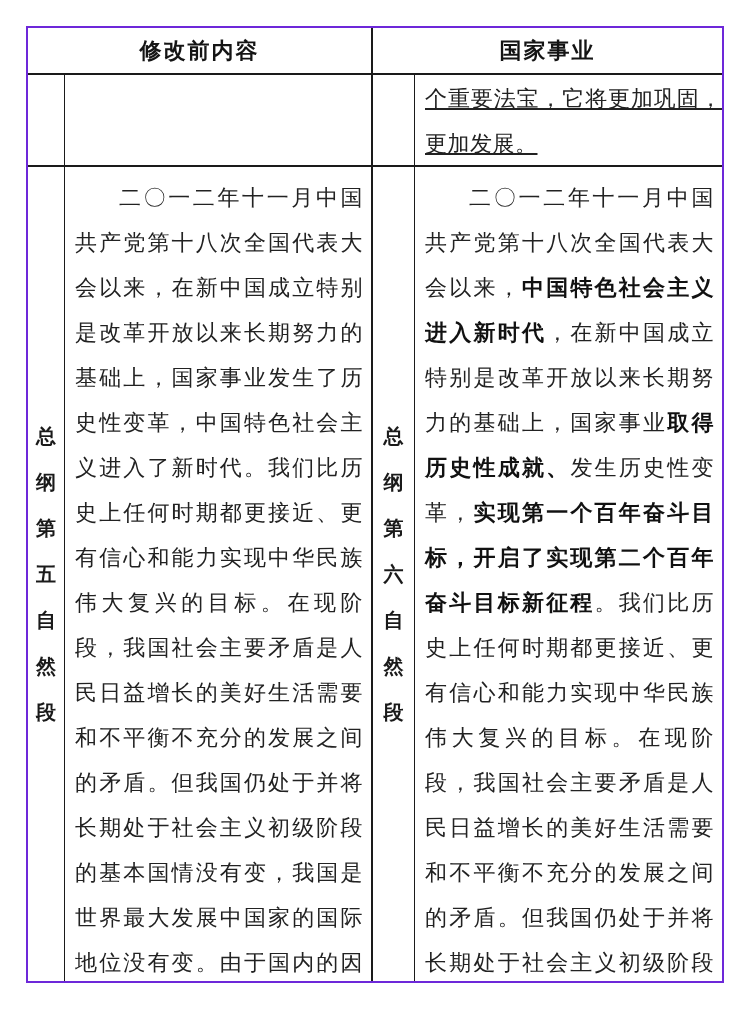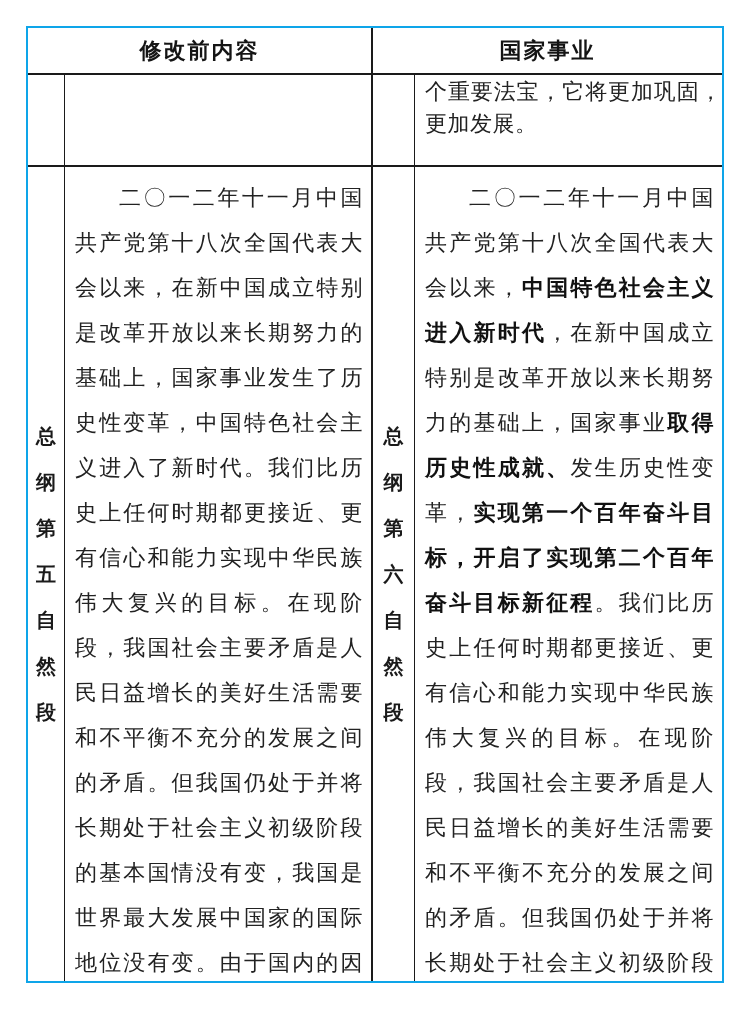--- a/index.html
+++ b/index.html
@@ -2,21 +2,21 @@
 <html><head>
 <meta charset="utf-8">
 <style>
   html,body{margin:0;padding:0;}
   body{
     width:748px;height:1024px;background:#ffffff;position:relative;overflow:hidden;
     font-family:"Liberation Serif",serif;color:#1f1f1f;
   }
   .cmp-table{
     position:absolute;left:26px;top:26px;width:698px;height:957px;
-    box-sizing:border-box;border:2px solid #0ea5e9;background:#ffffff;
+    box-sizing:border-box;border:2px solid #6d28d9;background:#ffffff;
     display:grid;
     grid-template-columns:37px 308px 42px 1fr;
     grid-template-rows:47px 92px 1fr;
   }
   .cell{box-sizing:border-box;overflow:hidden;background:#ffffff;}
   .bR{border-right:2px solid #1a1a1a;}
   .bRthin{border-right:1.5px solid #1a1a1a;}
   .bB{border-bottom:2px solid #1a1a1a;}
   .header{
     grid-row:1;display:flex;align-items:center;justify-content:center;
@@ -30,21 +30,21 @@
   }
   .vchar{
     height:46px;display:flex;align-items:center;justify-content:center;
     font-family:"Liberation Sans",sans-serif;font-weight:bold;font-size:20px;color:#1a1a1a;
   }
   .body-text{
     font-family:"Liberation Serif",serif;font-size:22px;color:#222222;
     text-align:justify;text-justify:inter-character;word-break:break-all;
     letter-spacing:0.5px;
   }
-  .row2-content{padding:1px 0 0 10px;line-height:32px;}
+  .row2-content{padding:1px 0 0 10px;line-height:45px;text-decoration:underline;}
   .row3-content{padding:8px 8px 0 10px;line-height:45px;}
   .indent{text-indent:2em;}
   .seg-bold{
     font-weight:bold;
     font-family:"Liberation Sans",sans-serif;
     color:#111111;
   }
 </style>
 </head>
 <body>

